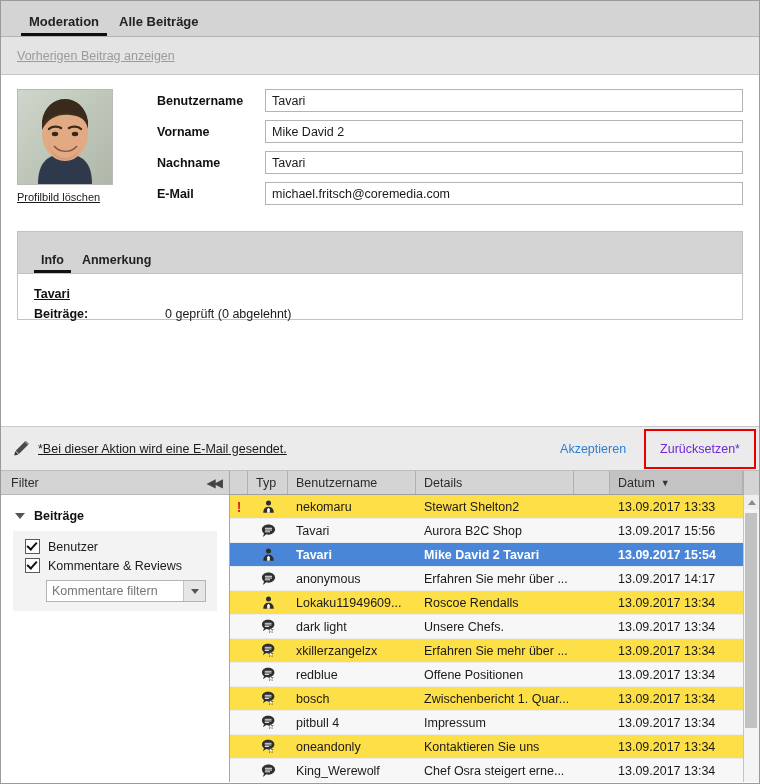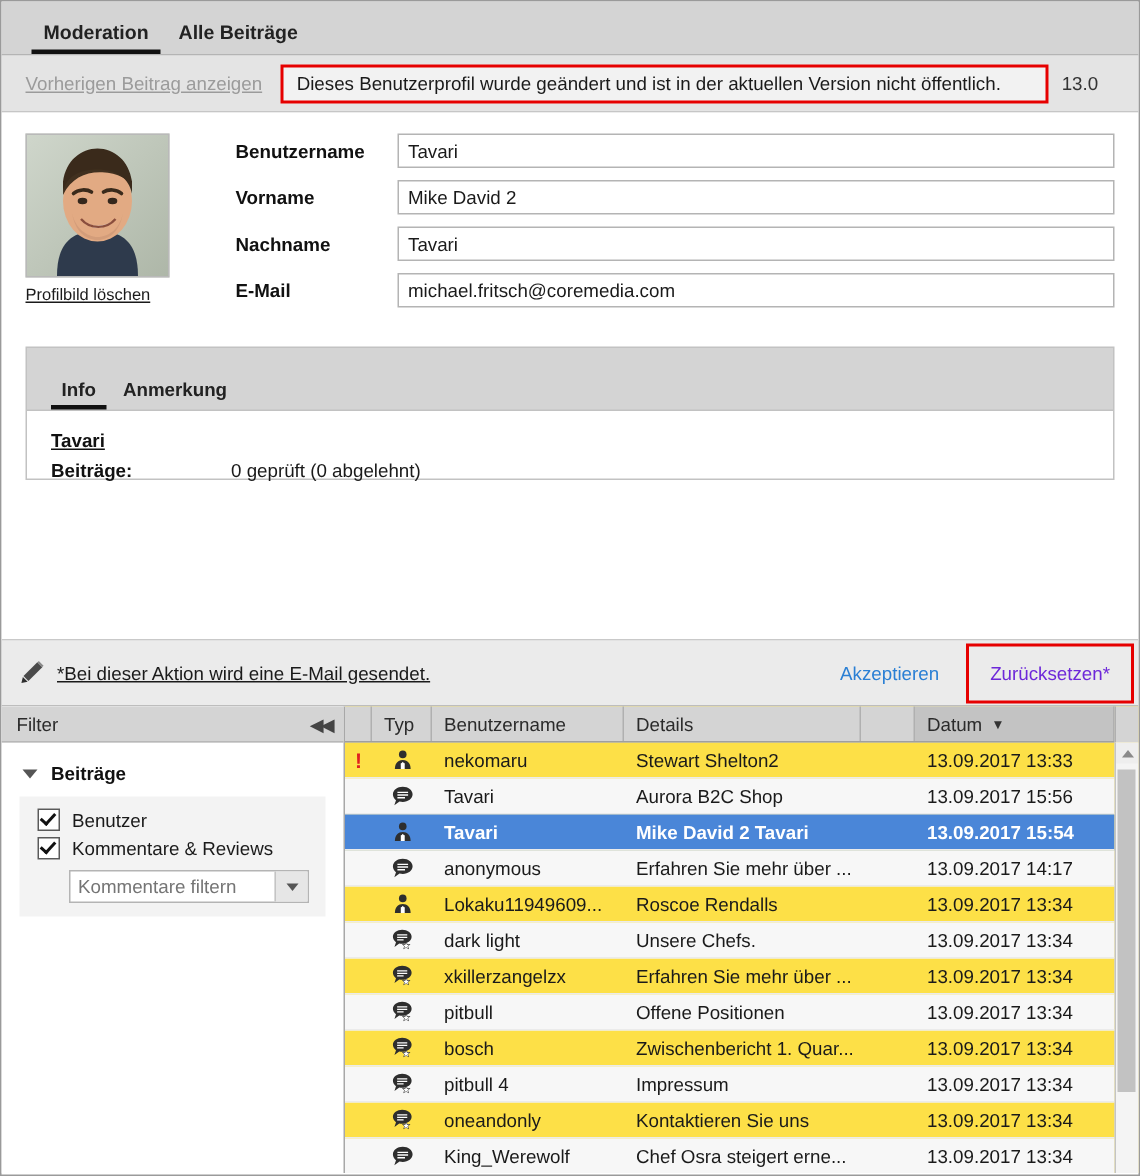--- a/index.html
+++ b/index.html
@@ -55,21 +55,21 @@
   .card{margin:26px 16px 0 16px;border:1px solid #c2c2c2;background:#fff;}
   .card-tabs{height:42px;background:#d4d4d4;display:flex;align-items:flex-end;
              padding-left:14px;box-sizing:border-box;border-bottom:1px solid #c2c2c2;}
   .ctab{font-size:12.5px;font-weight:bold;color:#222;padding:0 9px 6px 9px;
         position:relative;cursor:pointer;}
   .ctab.active:after{content:"";position:absolute;left:2px;right:2px;bottom:0;
         height:3px;background:#111;}
   .card-body{padding:13px 16px 16px 16px;height:45px;box-sizing:border-box;}
   .card-title{font-size:12.5px;font-weight:bold;text-decoration:underline;
               color:#111;margin-bottom:6px;cursor:pointer;display:inline-block;}
-  .card-kv{display:flex;font-size:12.5px;}
+  .card-kv{display:flex;font-size:12.5px;gap:11px;}
   .card-k{font-weight:bold;width:120px;color:#111;}
   .card-v{color:#1a1a1a;}
 
   
   .actionbar{height:44px;background:#ebebeb;border-bottom:1px solid #bdbdbd;
              display:flex;align-items:center;padding:0 0 0 12px;box-sizing:border-box;}
   .pencil{width:17px;height:17px;margin-right:8px;flex-shrink:0;}
   .note{font-size:12.5px;color:#1a1a1a;text-decoration:underline;cursor:pointer;}
   .spacer{flex:1;}
   .accept{font-size:12.5px;color:#2a7fd4;cursor:pointer;margin-right:18px;}
@@ -159,26 +159,20 @@
     <div class="tab active">
       <span>Moderation</span>
     </div>
     <div class="tab">
       <span>Alle Beiträge</span>
     </div>
   </div>
 
   <div class="subbar">
     <span class="prevlink">Vorherigen Beitrag anzeigen</span>
-    <div class="banner-wrap">
-      <div class="banner">
-        <span>Dieses Benutzerprofil wurde geändert und ist in der aktuellen Version nicht öffentlich.</span>
-      </div>
-      <span class="version">13.0</span>
-    </div>
   </div>
 
   <div class="upper">
 
     <div class="profile-row">
       <div class="avatar-col">
         <div class="avatar">
           <svg viewBox="0 0 94 94" preserveAspectRatio="none" aria-hidden="true">
             <defs>
               <linearGradient id="bg" x1="0" y1="0" x2="1" y2="1">
@@ -425,21 +419,21 @@
               <div class="cell c-typ">
                 <svg viewBox="0 0 16 16" class="ico">
                   <path d="M7.6 0.9 C11.3 0.9 14.3 3.1 14.3 5.9 C14.3 8.7 11.3 10.9 7.6 10.9 C6.9 10.9 6.2 10.8 5.5 10.6 L2.1 13.1 L3.2 9.8 C1.9 8.8 1 7.5 1 5.9 C1 3.1 4 0.9 7.6 0.9 Z" fill="#2e2e2e"></path>
                   <path d="M4.0 4.1 L11.2 4.1 L11.2 5.0 L4.0 5.0 Z" fill="#ffffff"></path>
                   <path d="M4.0 5.9 L11.2 5.9 L11.2 6.8 L4.0 6.8 Z" fill="#ffffff"></path>
                   <path d="M4.0 7.6 L8.6 7.6 L8.6 8.5 L4.0 8.5 Z" fill="#ffffff"></path>
                   <path d="M10.4 9.0 L11.3 11.0 L13.5 11.2 L11.8 12.6 L12.4 14.8 L10.4 13.6 L8.4 14.8 L9.0 12.6 L7.4 11.2 L9.5 11.0 Z" fill="#2e2e2e"></path>
                   <path d="M10.4 9.9 L11.0 11.5 L12.6 11.6 L11.4 12.6 L11.8 14.2 L10.4 13.3 L9.0 14.2 L9.4 12.6 L8.2 11.6 L9.8 11.5 Z" fill="#ffffff"></path>
                 </svg>
               </div>
-              <div class="cell c-user">pitbull</div>
+              <div class="cell c-user">redblue</div>
               <div class="cell c-det">Offene Positionen</div>
               <div class="cell c-gap"></div>
               <div class="cell c-date">13.09.2017 13:34</div>
             </div>
             <div class="row">
               <div class="cell c-alert"></div>
               <div class="cell c-typ">
                 <svg viewBox="0 0 16 16" class="ico">
                   <path d="M7.6 0.9 C11.3 0.9 14.3 3.1 14.3 5.9 C14.3 8.7 11.3 10.9 7.6 10.9 C6.9 10.9 6.2 10.8 5.5 10.6 L2.1 13.1 L3.2 9.8 C1.9 8.8 1 7.5 1 5.9 C1 3.1 4 0.9 7.6 0.9 Z" fill="#2e2e2e"></path>
                   <path d="M4.0 4.1 L11.2 4.1 L11.2 5.0 L4.0 5.0 Z" fill="#ffffff"></path>

